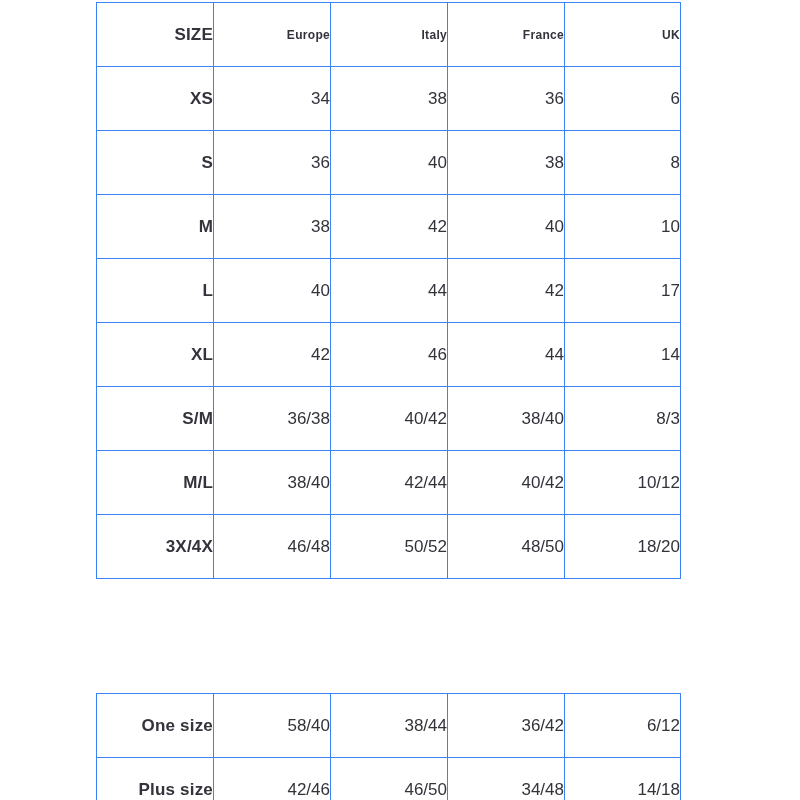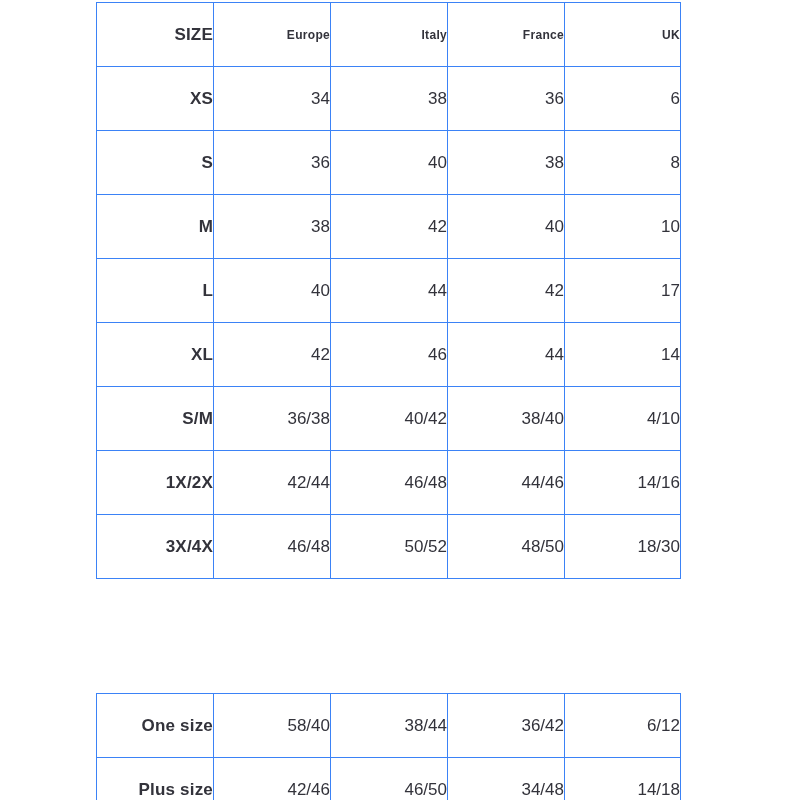--- a/index.html
+++ b/index.html
@@ -118,35 +118,35 @@
           <td>42</td>
           <td>46</td>
           <td>44</td>
           <td>14</td>
         </tr>
         <tr>
           <td class="row-head">S/M</td>
           <td>36/38</td>
           <td>40/42</td>
           <td>38/40</td>
-          <td>4/10</td>
+          <td>8/3</td>
         </tr>
         <tr>
-          <td class="row-head">1X/2X</td>
+          <td class="row-head">M/L</td>
+          <td>38/40</td>
           <td>42/44</td>
-          <td>46/48</td>
-          <td>44/46</td>
-          <td>14/16</td>
+          <td>40/42</td>
+          <td>10/12</td>
         </tr>
         <tr>
           <td class="row-head">3X/4X</td>
           <td>46/48</td>
           <td>50/52</td>
           <td>48/50</td>
-          <td>18/30</td>
+          <td>18/20</td>
         </tr>
       </tbody>
     </table>
   </div>
 
   <div class="table-wrap" id="secondary-table-wrap">
     <table class="size-table" id="secondary-table">
       <colgroup>
         <col class="c0">
           <col class="c1">

